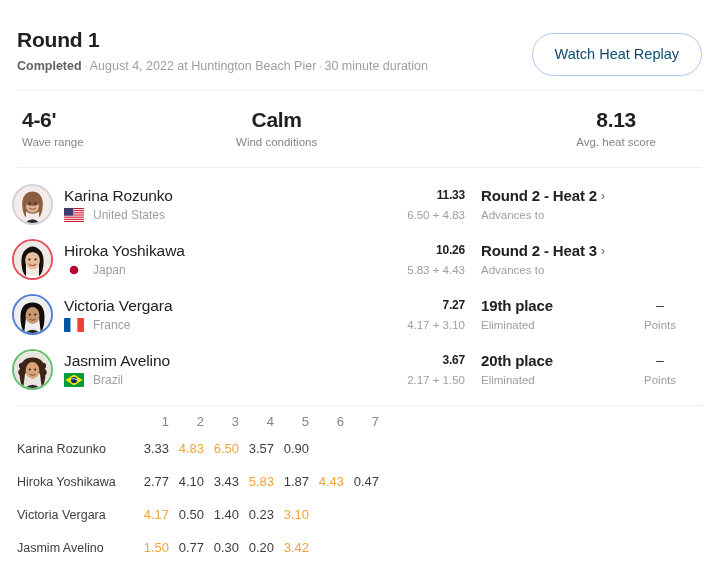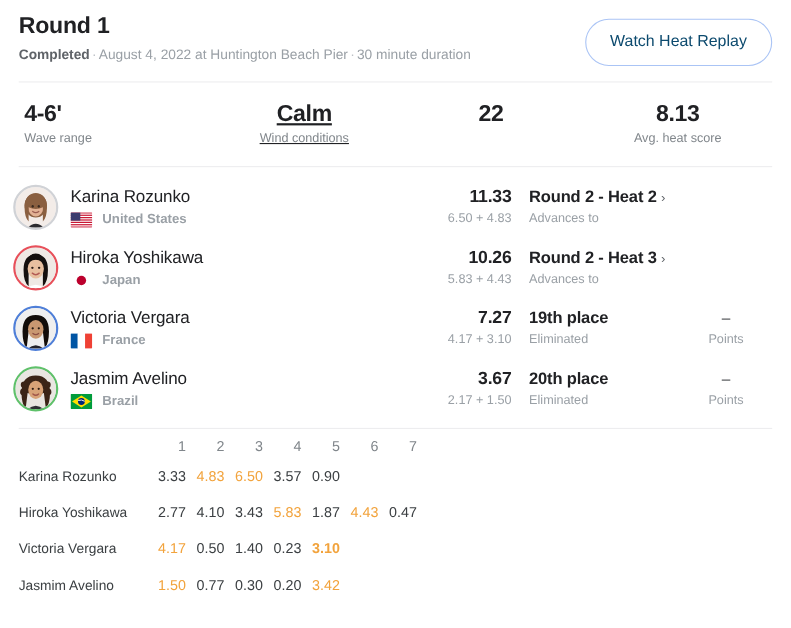--- a/index.html
+++ b/index.html
@@ -15,20 +15,21 @@
     color: #202124;
     overflow: hidden;
     -webkit-font-smoothing: antialiased;
   }
 
   .card {
     width: 719px;
     height: 464px;
     background: #fff;
     position: relative;
+    margin-top: 16px;
   }
 
   
   .header {
     display: flex;
     align-items: flex-start;
     justify-content: space-between;
     padding: 8px 17px 0 17px;
     height: 74px;
   }
@@ -76,21 +77,21 @@
   .stats {
     display: flex;
     padding: 16px 0 17px 0;
   }
   .stat {
     flex: 1;
     text-align: center;
     position: relative;
   }
   .stat:nth-child(1) { text-align: left;  padding-left: 22px; }
-  .stat:nth-child(2) { text-align: center; text-decoration: underline; }
+  .stat:nth-child(2) { text-align: center; }
   .stat:nth-child(3) { text-align: center; }
   .stat:nth-child(4) {  padding-right: 18px; }
   .stat-value {
     font-size: 21px;
     font-weight: bold;
     line-height: 25px;
     letter-spacing: -0.3px;
     color: #202124;
   }
   .stat-label {
@@ -126,23 +127,22 @@
   }
   .athlete-name {
     font-size: 15.5px;
     line-height: 19px;
     color: #202124;
     letter-spacing: -0.1px;
     white-space: nowrap;
   }
   .athlete-country {
     display: flex;
-    align-items: flex-end;
+    align-items: flex-start;
     margin-top: 3px;
-    font-weight: bold;
   }
   .flag {
     width: 20px;
     height: 14px;
     flex: 0 0 20px;
     display: inline-block;
     position: relative;
     border-radius: 1px;
     overflow: hidden;
   }
@@ -153,21 +153,21 @@
     color: #9aa0a6;
     white-space: nowrap;
   }
 
   .col-score {
     flex: 0 0 96px;
     text-align: right;
     padding-right: 8px;
   }
   .score-total {
-    font-size: 16px;
+    font-size: 12px;
     font-weight: bold;
     line-height: 19px;
     color: #202124;
     letter-spacing: -0.2px;
   }
   .score-parts {
     font-size: 11.5px;
     line-height: 15px;
     color: #9aa0a6;
     margin-top: 3px;
@@ -281,21 +281,20 @@
   <div class="stats">
     <div class="stat">
       <div class="stat-value">4-6'</div>
       <div class="stat-label">Wave range</div>
     </div>
     <div class="stat">
       <div class="stat-value">Calm</div>
       <div class="stat-label">Wind conditions</div>
     </div>
     <div class="stat">
-      <div class="stat-value">22</div>
     </div>
     <div class="stat">
       <div class="stat-value">8.13</div>
       <div class="stat-label">Avg. heat score</div>
     </div>
   </div>
 
   <div class="divider"></div>
 
   <div class="athletes">
@@ -534,21 +533,21 @@
             <td class="wave-cell hl" style="color: rgb(242, 163, 60);">4.43</td>
             <td class="wave-cell">0.47</td>
             <td></td>
           </tr>
           <tr>
             <td class="athlete-cell">Victoria Vergara</td>
             <td class="wave-cell hl" style="color: rgb(242, 163, 60);">4.17</td>
             <td class="wave-cell">0.50</td>
             <td class="wave-cell">1.40</td>
             <td class="wave-cell">0.23</td>
-            <td class="wave-cell hl" style="color: rgb(242, 163, 60); font-weight: bold;">3.10</td>
+            <td class="wave-cell hl" style="color: rgb(242, 163, 60);">3.10</td>
             <td class="wave-cell"></td>
             <td class="wave-cell"></td>
             <td></td>
           </tr>
           <tr>
             <td class="athlete-cell">Jasmim Avelino</td>
             <td class="wave-cell hl" style="color: rgb(242, 163, 60);">1.50</td>
             <td class="wave-cell">0.77</td>
             <td class="wave-cell">0.30</td>
             <td class="wave-cell">0.20</td>

